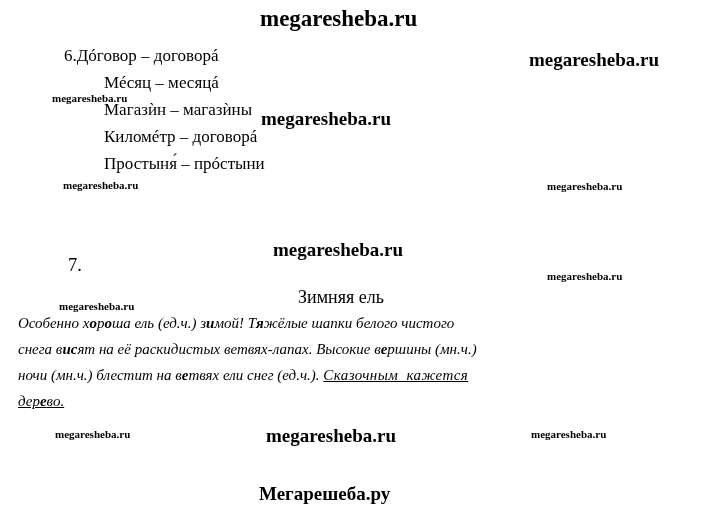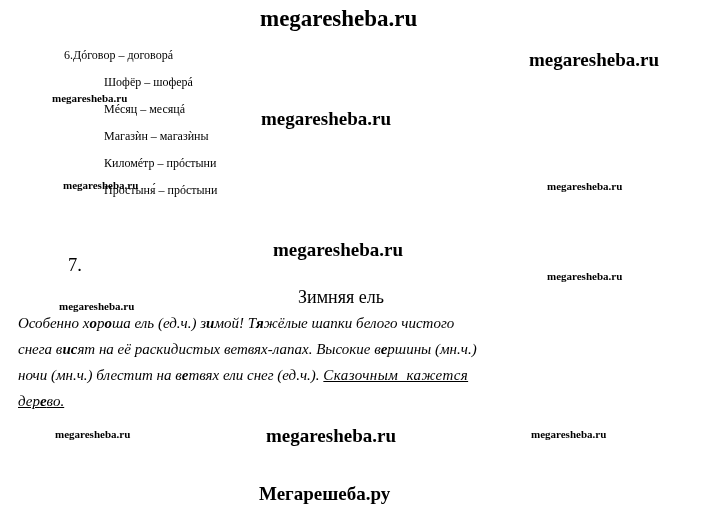--- a/index.html
+++ b/index.html
@@ -55,21 +55,21 @@
   .wm-s3 { left: 547px; top: 180px; }
   .wm-s4 { left: 547px; top: 270px; }
   .wm-s5 { left: 59px;  top: 300px; }
   .wm-s6 { left: 55px;  top: 428px; }
   .wm-s7 { left: 531px; top: 428px; }
 
   .ex6 {
     position: absolute;
     left: 64px;
     top: 42px;
-    font-size: 12px;
+    font-size: 17px;
     line-height: 27px;
   }
   .ex6 .ln { white-space: nowrap; }
   .ex6 .ln.indent { padding-left: 40px; }
 
   .num7 {
     position: absolute;
     left: 68px;
     top: 255px;
     font-size: 18.5px;
@@ -110,24 +110,23 @@
   <div class="wm wm-small wm-s1">megaresheba.ru</div>
   <div class="wm wm-small wm-s2">megaresheba.ru</div>
   <div class="wm wm-small wm-s3">megaresheba.ru</div>
   <div class="wm wm-small wm-s4">megaresheba.ru</div>
   <div class="wm wm-small wm-s5">megaresheba.ru</div>
   <div class="wm wm-small wm-s6">megaresheba.ru</div>
   <div class="wm wm-small wm-s7">megaresheba.ru</div>
 
   <div class="ex6">
     <div class="ln"><span>6.</span><span>Дóговор – договорá</span></div>
-    <div class="ln indent">Шофёр – шоферá</div>
     <div class="ln indent">Мéсяц – месяцá</div>
     <div class="ln indent">Магазѝн – магазѝны</div>
-    <div class="ln indent">Киломéтр – прóстыни</div>
+    <div class="ln indent">Киломéтр – договорá</div>
     <div class="ln indent">Простыня́ – прóстыни</div>
   </div>
 
   <div class="num7">7.</div>
   <div class="title7">Зимняя ель</div>
 
   <div class="para">
     <div>Особенно х<span class="bold-letter">о</span>р<span class="bold-letter">о</span>ша ель (ед.ч.) з<span class="bold-letter">и</span>мой! Т<span class="bold-letter">я</span>жёлые шапки белого чистого</div>
     <div>снега в<span class="bold-letter">ис</span>ят на её раскидистых ветвях-лапах. Высокие в<span class="bold-letter">е</span>ршины (мн.ч.)</div>
     <div>ночи (мн.ч.) блестит на в<span class="bold-letter">е</span>твях ели снег (ед.ч.). <span class="u spaced">Сказочным&nbsp; кажется</span></div>

